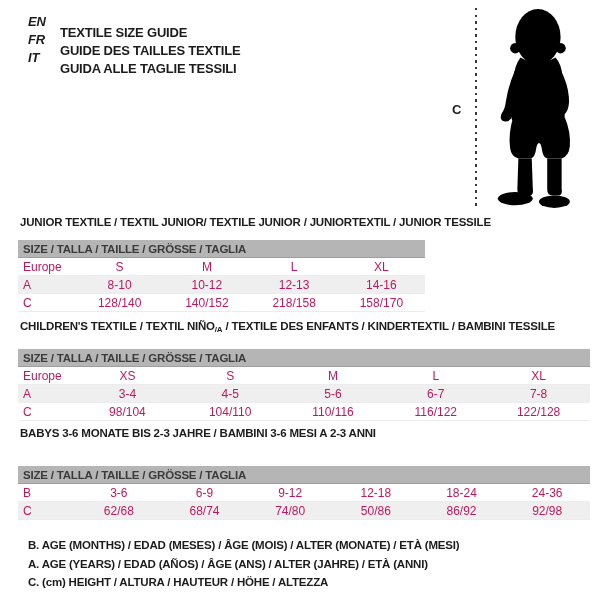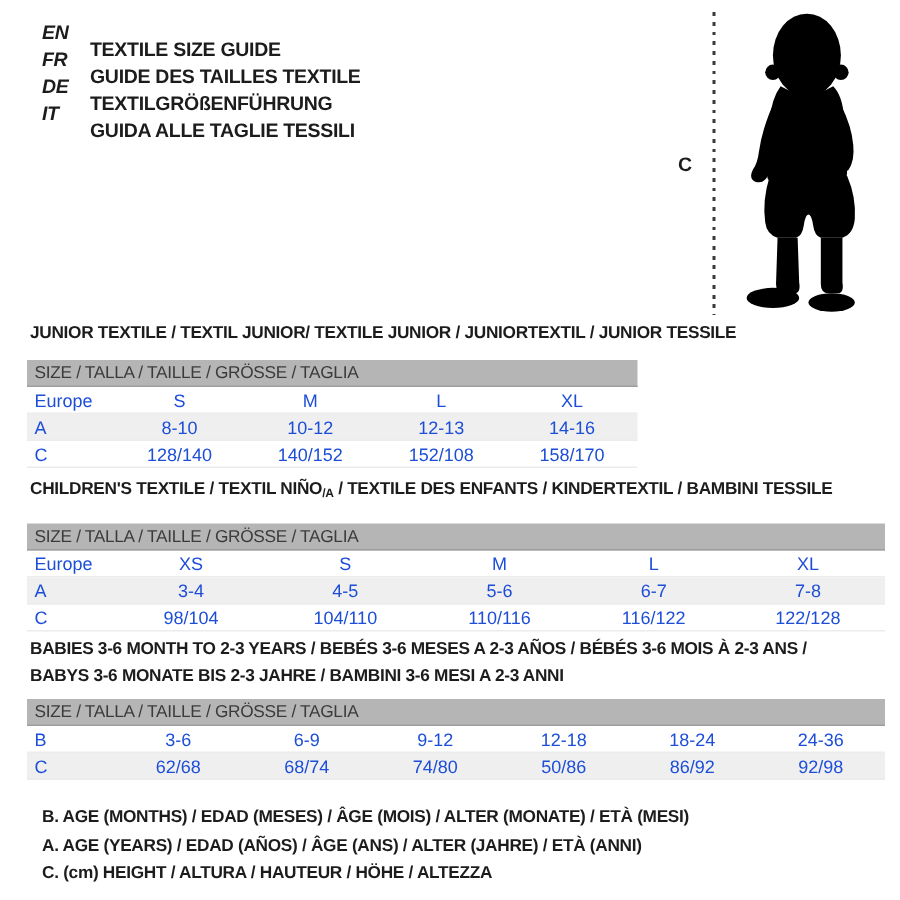--- a/index.html
+++ b/index.html
@@ -19,22 +19,22 @@
   .measure-label{left:452px;top:102px;font-weight:bold;font-size:13px;}
   .baby{left:483px;top:6px;width:114px;height:206px;}
 
   
   .sec-title{font-weight:bold;font-size:11.5px;letter-spacing:-0.2px;line-height:18px;white-space:nowrap;}
   .sub{font-size:8px;vertical-align:-2px;font-weight:bold;}
 
   
   .size-bar{height:18px;background:#b5b5b5;border-bottom:1px solid #9e9e9e;
     display:flex;align-items:center;padding-left:5px;box-sizing:border-box;
-    font-weight:normal;font-size:11.5px;color:#3b3b3b;letter-spacing:-0.2px;}
-  .trow{display:grid;height:18px;align-items:center;font-size:12px;color:#1d4ed8;
+    font-weight:bold;font-size:11.5px;color:#3b3b3b;letter-spacing:-0.2px;}
+  .trow{display:grid;height:18px;align-items:center;font-size:12px;color:#be185d;
     border-bottom:1px solid #ececec;box-sizing:border-box;}
   .g5{grid-template-columns:58px repeat(4,1fr);}
   .g6{grid-template-columns:58px repeat(5,1fr);}
   .g7{grid-template-columns:58px repeat(6,1fr);}
   .stripe{background:#efefef;}
   .lbl{padding-left:5px;text-align:left;}
   .val{text-align:center;}
 
   
   .legend{left:28px;top:536px;}
@@ -44,24 +44,20 @@
 <body>
 
 <div class="abs langs">
   <div class="lang-row">
     <span class="lang-code">EN</span>
     <span class="lang-text">TEXTILE SIZE GUIDE</span>
   </div>
   <div class="lang-row">
     <span class="lang-code">FR</span>
     <span class="lang-text">GUIDE DES TAILLES TEXTILE</span>
-  </div>
-  <div class="lang-row">
-    <span class="lang-code">DE</span>
-    <span class="lang-text">TEXTILGRÖßENFÜHRUNG</span>
   </div>
   <div class="lang-row">
     <span class="lang-code">IT</span>
     <span class="lang-text">GUIDA ALLE TAGLIE TESSILI</span>
   </div>
 </div>
 
 <div class="abs measure-line"></div>
 <div class="abs measure-label">C</div>
 <svg class="abs baby" viewBox="0 0 110 200" aria-hidden="true">
@@ -96,21 +92,21 @@
     <span class="lbl">A</span>
     <span class="val">8-10</span>
     <span class="val">10-12</span>
     <span class="val">12-13</span>
     <span class="val">14-16</span>
   </div>
   <div class="trow g5">
     <span class="lbl">C</span>
     <span class="val">128/140</span>
     <span class="val">140/152</span>
-    <span class="val">152/108</span>
+    <span class="val">218/158</span>
     <span class="val">158/170</span>
   </div>
 </div>
 
 <div class="abs sec-title" style="left:20px;top:317px;text-align:right;">
   <span>CHILDREN'S TEXTILE / TEXTIL NIÑO</span><span class="sub">/A</span><span> / TEXTILE DES ENFANTS / KINDERTEXTIL / BAMBINI TESSILE</span>
 </div>
 <div class="abs" style="left:18px;top:349px;width:572px;">
   <div class="size-bar">
     <span>SIZE / TALLA / TAILLE / GRÖSSE / TAGLIA</span>
@@ -135,21 +131,20 @@
     <span class="lbl">C</span>
     <span class="val">98/104</span>
     <span class="val">104/110</span>
     <span class="val">110/116</span>
     <span class="val">116/122</span>
     <span class="val">122/128</span>
   </div>
 </div>
 
 <div class="abs" style="left:20px;top:424px;">
-  <div class="sec-title">BABIES 3-6 MONTH TO 2-3 YEARS / BEBÉS 3-6 MESES A 2-3 AÑOS / BÉBÉS 3-6 MOIS À 2-3 ANS /</div>
   <div class="sec-title">BABYS 3-6 MONATE BIS 2-3 JAHRE / BAMBINI 3-6 MESI A 2-3 ANNI</div>
 </div>
 <div class="abs" style="left:18px;top:466px;width:572px;">
   <div class="size-bar">
     <span>SIZE / TALLA / TAILLE / GRÖSSE / TAGLIA</span>
   </div>
   <div class="trow g7">
     <span class="lbl">B</span>
     <span class="val">3-6</span>
     <span class="val">6-9</span>

